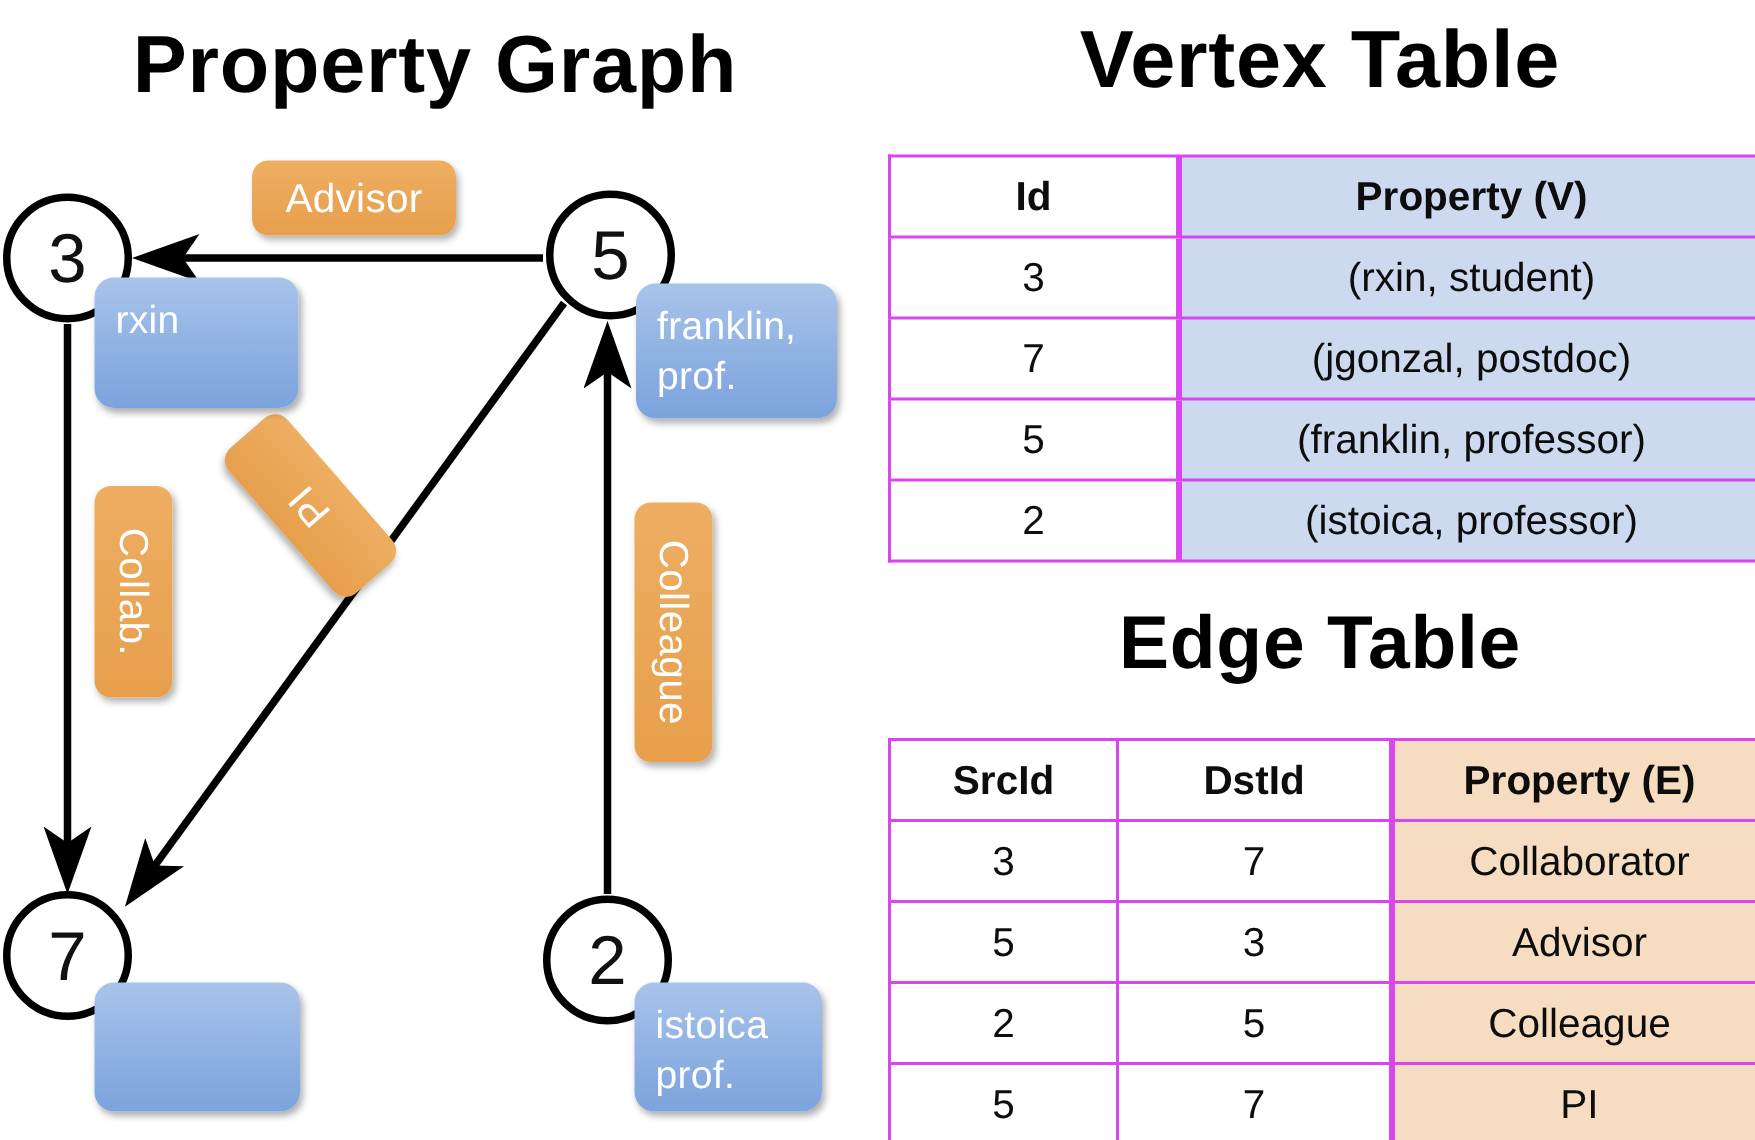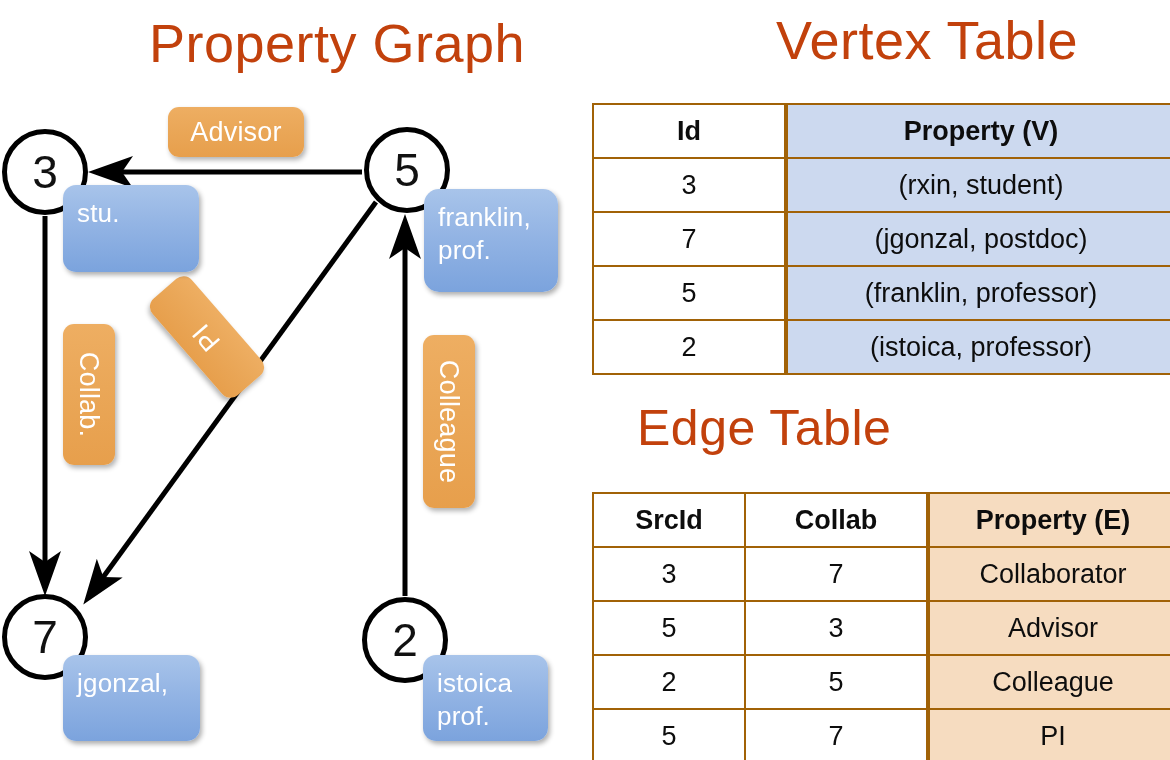--- a/index.html
+++ b/index.html
@@ -13,44 +13,43 @@
     position: relative;
     overflow: hidden;
     font-family: "Liberation Sans", sans-serif;
     color: #000000;
   }
 
   
   .title {
     position: absolute;
     font-family: "Liberation Sans", sans-serif;
-    font-weight: 400;
-    color: #c2410c;
+    font-weight: 700;
+    color: #000000;
     white-space: nowrap;
     letter-spacing: 0.5px;
-    padding-left: 47px;
   }
   #title-property-graph {
     left: 0; top: 12px;
     width: 580px;
     text-align: center;
     font-size: 54px;
     line-height: 62px;
   }
   #title-vertex-table {
     left: 590px; top: 10px;
     width: 580px;
     text-align: center;
     font-size: 54px;
     line-height: 60px;
   }
   #title-edge-table {
     left: 590px; top: 398px;
     width: 580px;
-    text-align: left;
+    text-align: center;
     font-size: 50px;
     line-height: 60px;
   }
 
   
   #graph-panel {
     position: absolute;
     left: 0; top: 0;
     width: 585px; height: 760px;
   }
@@ -91,21 +90,21 @@
     font-family: "Liberation Sans", sans-serif;
     font-weight: 300;
     font-size: 26px;
     line-height: 33px;
     padding: 12px 0 0 14px;
     box-sizing: border-box;
     z-index: 7;
     letter-spacing: 0.2px;
   }
   #prop-rxin     { left: 63px;  top: 185px; width: 136px; height: 87px; }
-  #prop-franklin { left: 424px; top: 189px; width: 134px; height: 103px; border-radius: 15px; }
+  #prop-franklin { left: 424px; top: 189px; width: 134px; height: 90px; }
   #prop-jgonzal  { left: 63px;  top: 655px; width: 137px; height: 86px; }
   #prop-istoica  { left: 423px; top: 655px; width: 125px; height: 86px; }
 
   
   .edge-label {
     position: absolute;
     border-radius: 11px;
     background: linear-gradient(to bottom, #eeae62 0%, #eaa758 45%, #e79f4c 100%);
     box-shadow: 2px 3px 5px rgba(0,0,0,0.30);
     color: #ffffff;
@@ -143,21 +142,21 @@
   }
 
   
   .data-table {
     position: absolute;
     border-collapse: collapse;
     table-layout: fixed;
     font-family: "Liberation Sans", sans-serif;
   }
   .data-table td, .data-table th {
-    border: 2px solid #a16207;
+    border: 2px solid #d946ef;
     text-align: center;
     font-weight: 300;
     color: #0d0d0d;
     padding: 0;
   }
   .data-table th {
     font-weight: bold;
     font-size: 27px;
   }
   .data-table td { font-size: 27px; }
@@ -203,28 +202,27 @@
 
     <line x1="405" y1="596" x2="405" y2="222" stroke="#000000" stroke-width="5" marker-end="url(#arrowhead)"></line>
   </svg>
 
   <div class="node-circle" id="node-3">3</div>
   <div class="node-circle" id="node-5">5</div>
   <div class="node-circle" id="node-7">7</div>
   <div class="node-circle" id="node-2">2</div>
 
   <div class="prop-box" id="prop-rxin">
-    <div>stu.</div>
+    <div>rxin</div>
   </div>
   <div class="prop-box" id="prop-franklin">
     <div>franklin,</div>
     <div>prof.</div>
   </div>
   <div class="prop-box" id="prop-jgonzal">
-    <div>jgonzal,</div>
   </div>
   <div class="prop-box" id="prop-istoica">
     <div>istoica</div>
     <div>prof.</div>
   </div>
 
   <div class="edge-label" id="edge-label-advisor">
     <span class="htext">Advisor</span>
   </div>
   <div class="edge-label" id="edge-label-collab">
@@ -260,21 +258,21 @@
       <td class="col-id">2</td>
       <td class="col-prop">(istoica, professor)</td>
     </tr>
   </tbody>
 </table>
 
 <table class="data-table" id="edge-table">
   <tbody>
     <tr>
       <th class="col-src">SrcId</th>
-      <th class="col-dst">Collab</th>
+      <th class="col-dst">DstId</th>
       <th class="col-prop">Property (E)</th>
     </tr>
     <tr>
       <td class="col-src">3</td>
       <td class="col-dst">7</td>
       <td class="col-prop">Collaborator</td>
     </tr>
     <tr>
       <td class="col-src">5</td>
       <td class="col-dst">3</td>

